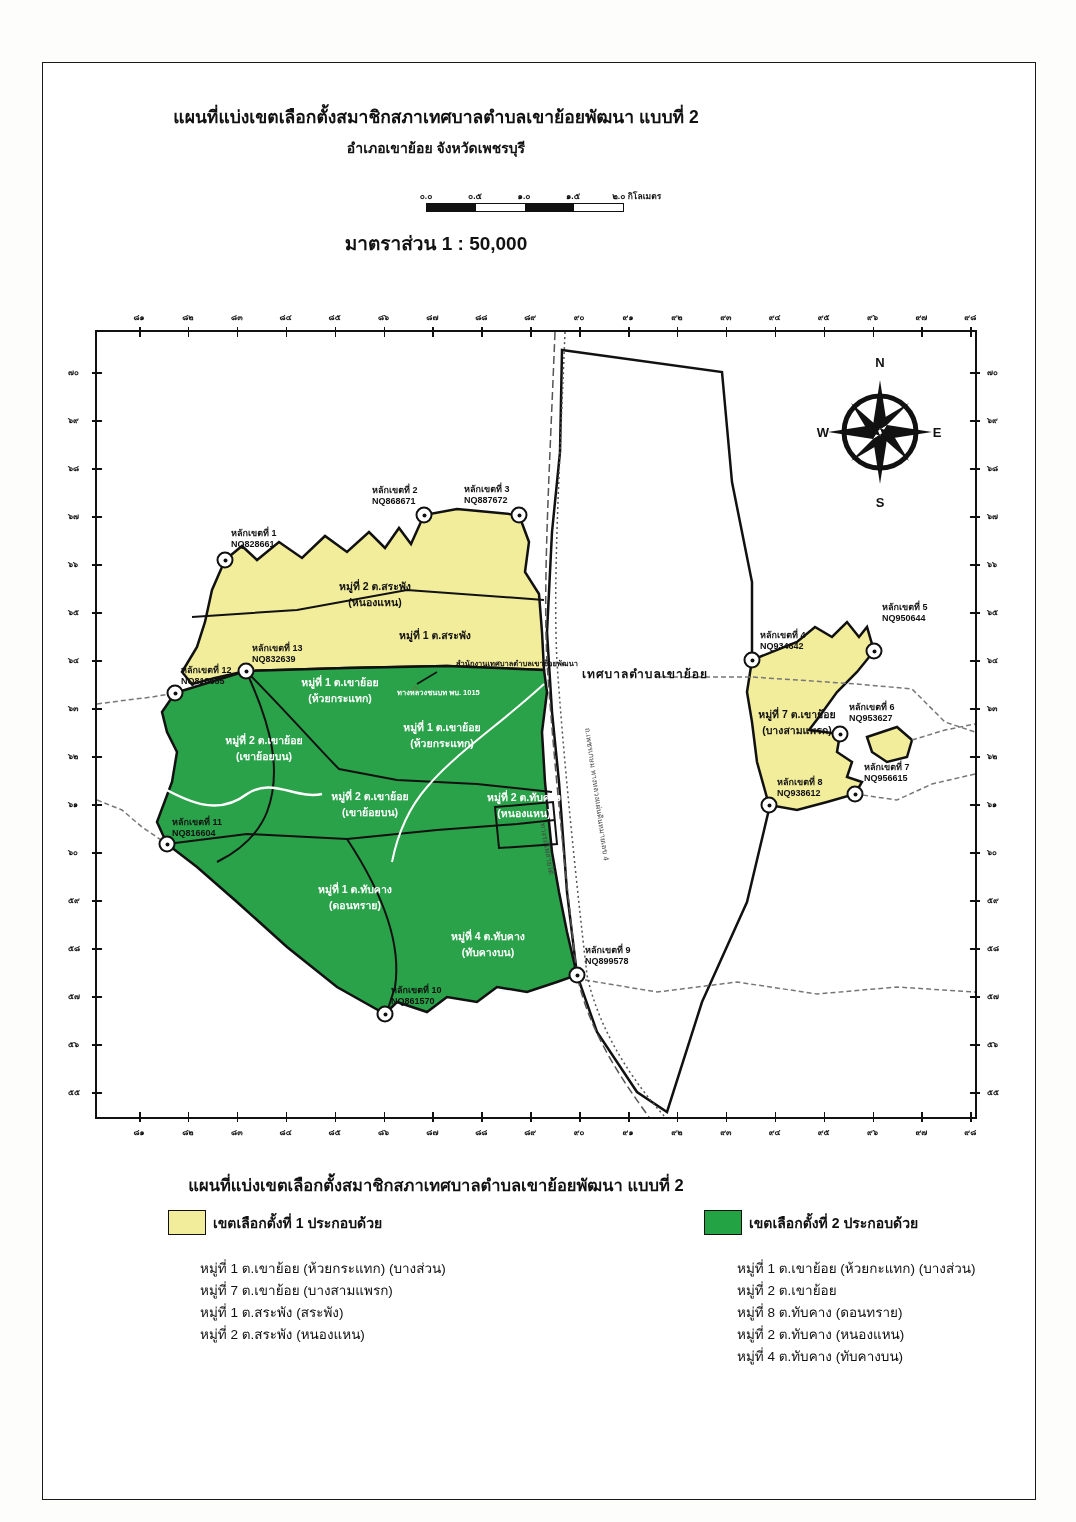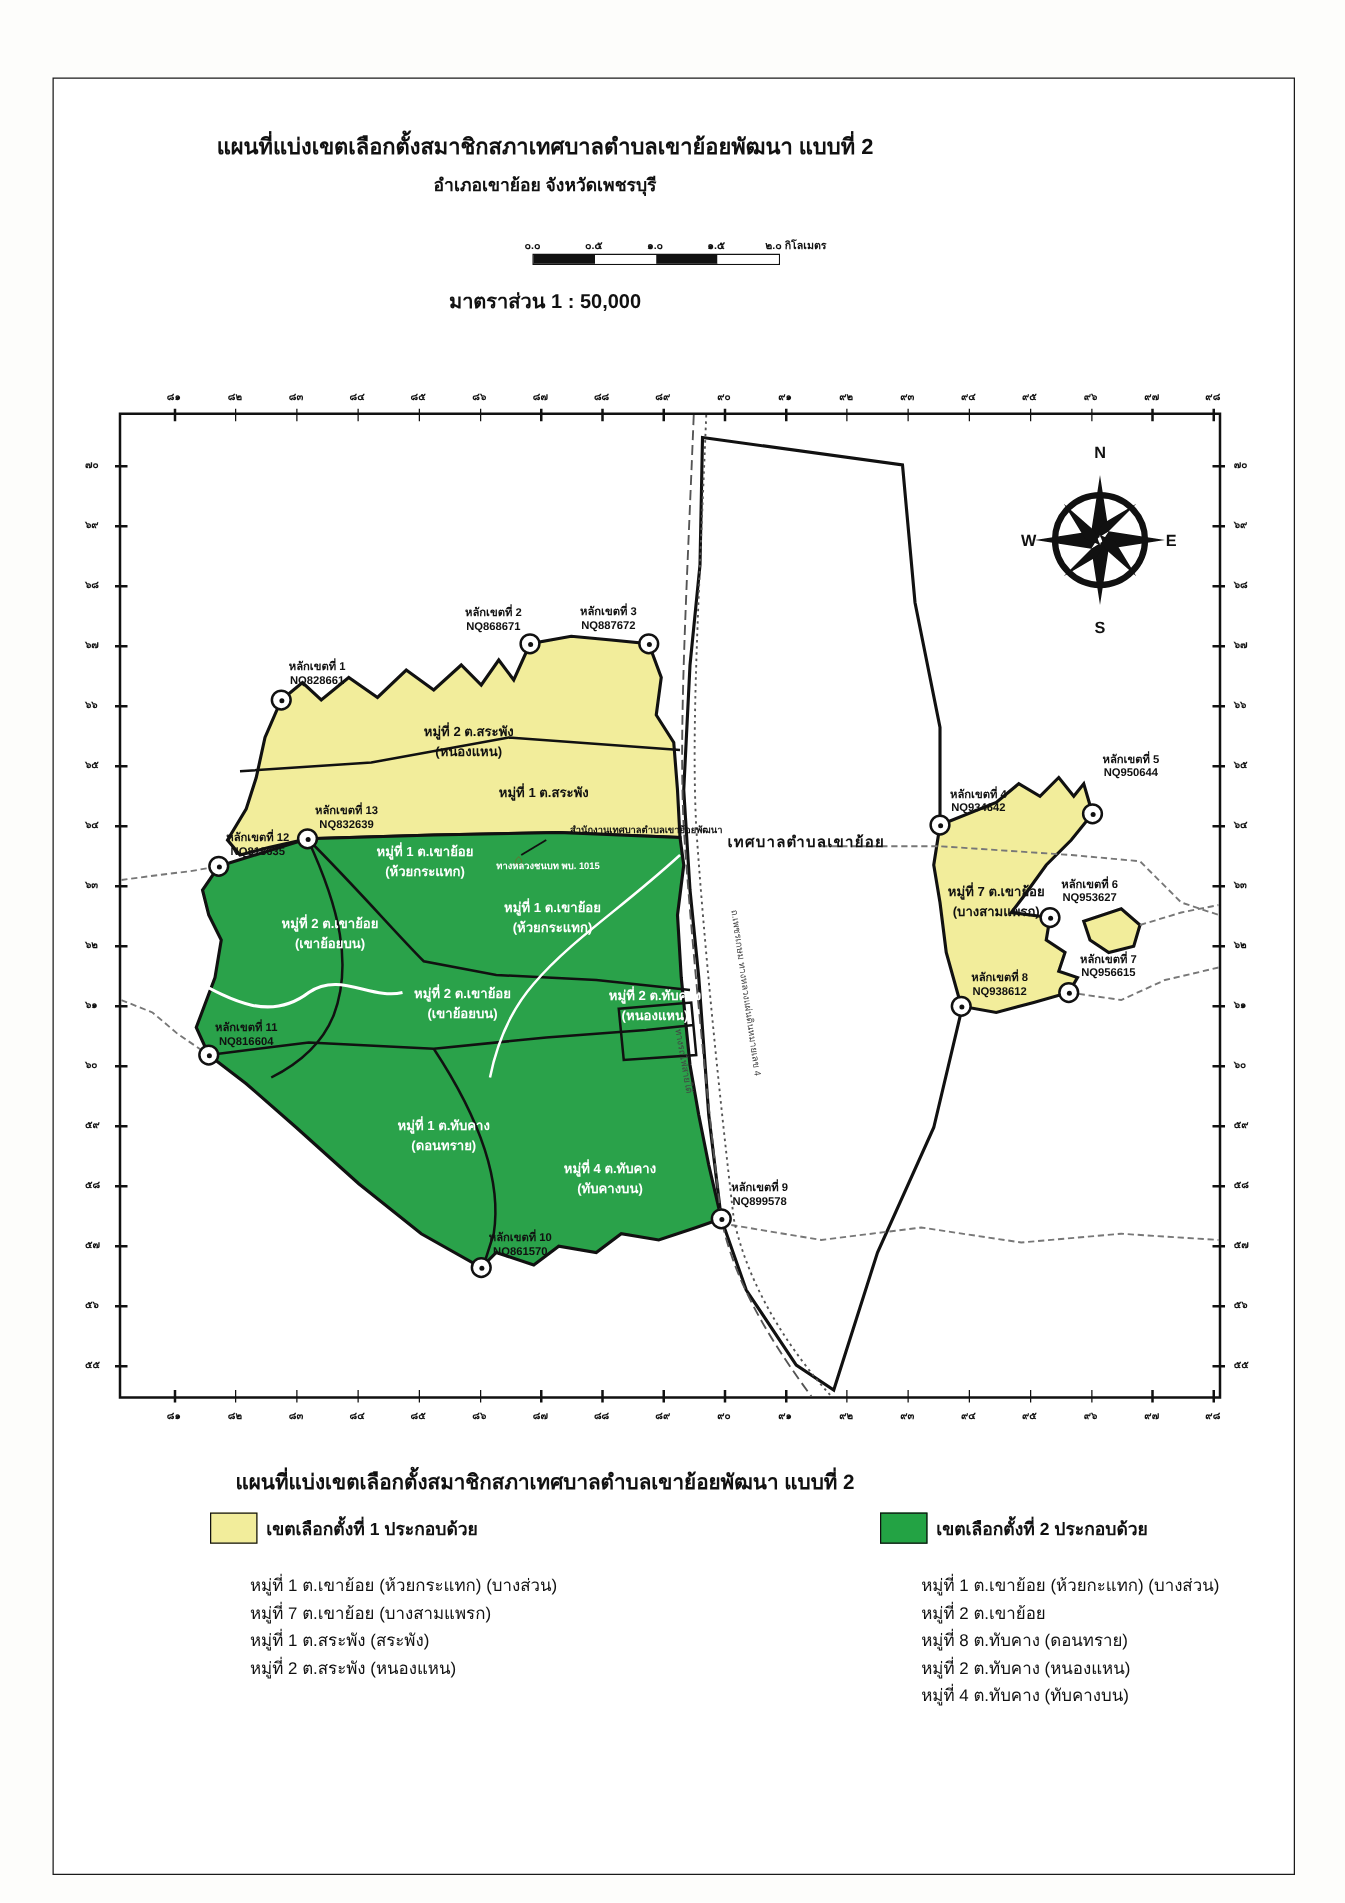--- a/index.html
+++ b/index.html
@@ -3,37 +3,37 @@
 <meta charset="utf-8">
 <style>
   html,body{margin:0;padding:0;}
   body{width:1076px;height:1522px;background:#fdfdfb;position:relative;
        font-family:"Liberation Sans",sans-serif;color:#111;}
   .doc-border{position:absolute;left:42px;top:62px;width:992px;height:1436px;
        border:1.5px solid #1a1a1a;background:#fff;}
   .center-text{position:absolute;left:0;width:872px;text-align:center;}
   .title{top:103px;font-size:17.5px;font-weight:bold;}
   .subtitle{top:137px;font-size:14px;font-weight:bold;}
-  .scale-text{top:228px;font-size:16px;font-weight:bold;text-align:center;}
+  .scale-text{top:228px;font-size:19px;font-weight:bold;text-align:center;}
   
   .scalebar{position:absolute;left:426px;top:203px;width:196px;height:7px;
        border:1px solid #111;display:flex;}
   .scalebar .seg{flex:1;height:100%;}
   .sb-label{position:absolute;top:189px;font-size:8.5px;font-weight:bold;transform:translateX(-50%);white-space:nowrap;}
   
   .map-wrap{position:absolute;left:95px;top:330px;width:878px;height:785px;
        border:2px solid #111;background:#fff;}
   .map-svg{position:absolute;left:0;top:0;}
   .tick{position:absolute;background:#111;}
   .ax{position:absolute;font-size:8px;font-weight:bold;white-space:nowrap;}
   .marker{position:absolute;width:13px;height:13px;border:2.5px solid #111;border-radius:50%;
        background:#fff;transform:translate(-50%,-50%);}
   .marker::after{content:"";position:absolute;left:50%;top:50%;width:4px;height:4px;
        border-radius:50%;background:#111;transform:translate(-50%,-50%);}
-  .mk-label{position:absolute;font-size:9px;line-height:1.2;font-weight:bold;white-space:nowrap;text-align:center;}
+  .mk-label{position:absolute;font-size:9px;line-height:1.2;font-weight:bold;white-space:nowrap;}
   .rg-label{position:absolute;font-size:10.5px;font-weight:bold;line-height:1.55;
        text-align:center;transform:translate(-50%,-50%);white-space:nowrap;}
   .rg-white{color:#fff;}
   .rg-black{color:#111;}
   .muni-label{font-size:12px;letter-spacing:1px;}
   .office-label{position:absolute;font-size:7.5px;font-weight:bold;transform:translate(-50%,-50%);white-space:nowrap;}
   .road-label{position:absolute;font-size:7.5px;color:#444;white-space:nowrap;transform-origin:left top;}
   .compass-letter{position:absolute;font-weight:bold;font-size:13px;transform:translate(-50%,-50%);}
   .office-icon{position:absolute;font-size:11px;color:#7a6428;transform:translate(-50%,-50%);}
   
@@ -301,21 +301,21 @@
       <div class="mk-label" style="left: 155px; top: 311px;">หลักเขตที่ 13<br>NQ832639</div>
     </div>
   <div id="label-layer">
       <div class="rg-label rg-black" style="left: 278px; top: 262px;">หมู่ที่ 2 ต.สระพัง<br>(หนองแหน)</div>
       <div class="rg-label rg-black" style="left: 338px; top: 303px;">หมู่ที่ 1 ต.สระพัง</div>
       <div class="rg-label rg-white" style="left: 243px; top: 358px;">หมู่ที่ 1 ต.เขาย้อย<br>(ห้วยกระแทก)</div>
       <div class="rg-label rg-white" style="left: 345px; top: 403px;">หมู่ที่ 1 ต.เขาย้อย<br>(ห้วยกระแทก)</div>
       <div class="rg-label rg-white" style="left: 167px; top: 416px;">หมู่ที่ 2 ต.เขาย้อย<br>(เขาย้อยบน)</div>
       <div class="rg-label rg-white" style="left: 273px; top: 472px;">หมู่ที่ 2 ต.เขาย้อย<br>(เขาย้อยบน)</div>
       <div class="rg-label rg-white" style="left: 427px; top: 473px;">หมู่ที่ 2 ต.ทับคาง<br>(หนองแหน)</div>
-      <div class="rg-label rg-white" style="left: 258px; top: 565px; margin-top: 12px;">หมู่ที่ 1 ต.ทับคาง<br>(ดอนทราย)</div>
+      <div class="rg-label rg-white" style="left: 258px; top: 565px;">หมู่ที่ 1 ต.ทับคาง<br>(ดอนทราย)</div>
       <div class="rg-label rg-white" style="left: 391px; top: 612px;">หมู่ที่ 4 ต.ทับคาง<br>(ทับคางบน)</div>
       <div class="rg-label rg-black" style="left: 700px; top: 390px;">หมู่ที่ 7 ต.เขาย้อย<br>(บางสามแพรก)</div>
     </div>
 </div>
 
 <div class="center-text legend-title">แผนที่แบ่งเขตเลือกตั้งสมาชิกสภาเทศบาลตำบลเขาย้อยพัฒนา แบบที่ 2</div>
 
 <div class="swatch" style="left: 168px; top: 1210px; background: rgb(242, 237, 155);" id="swatch-d1"></div>
 <div class="legend-label" style="left:213px;top:1212px">เขตเลือกตั้งที่ 1 ประกอบด้วย</div>
 <div class="swatch" style="left: 704px; top: 1210px; background: rgb(35, 163, 68);" id="swatch-d2"></div>

